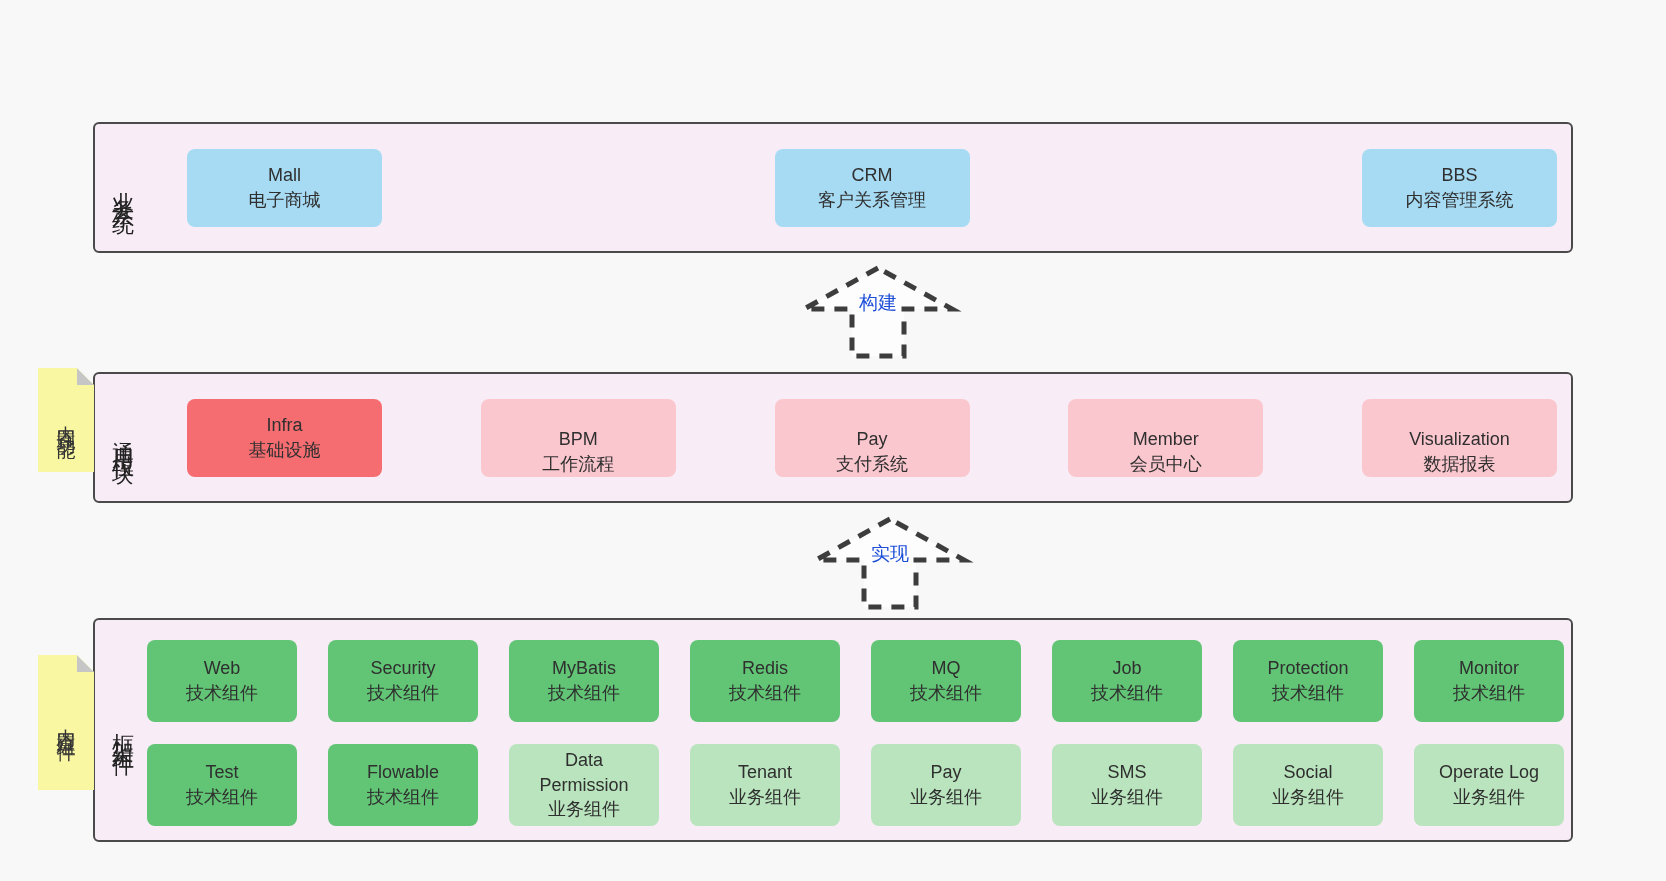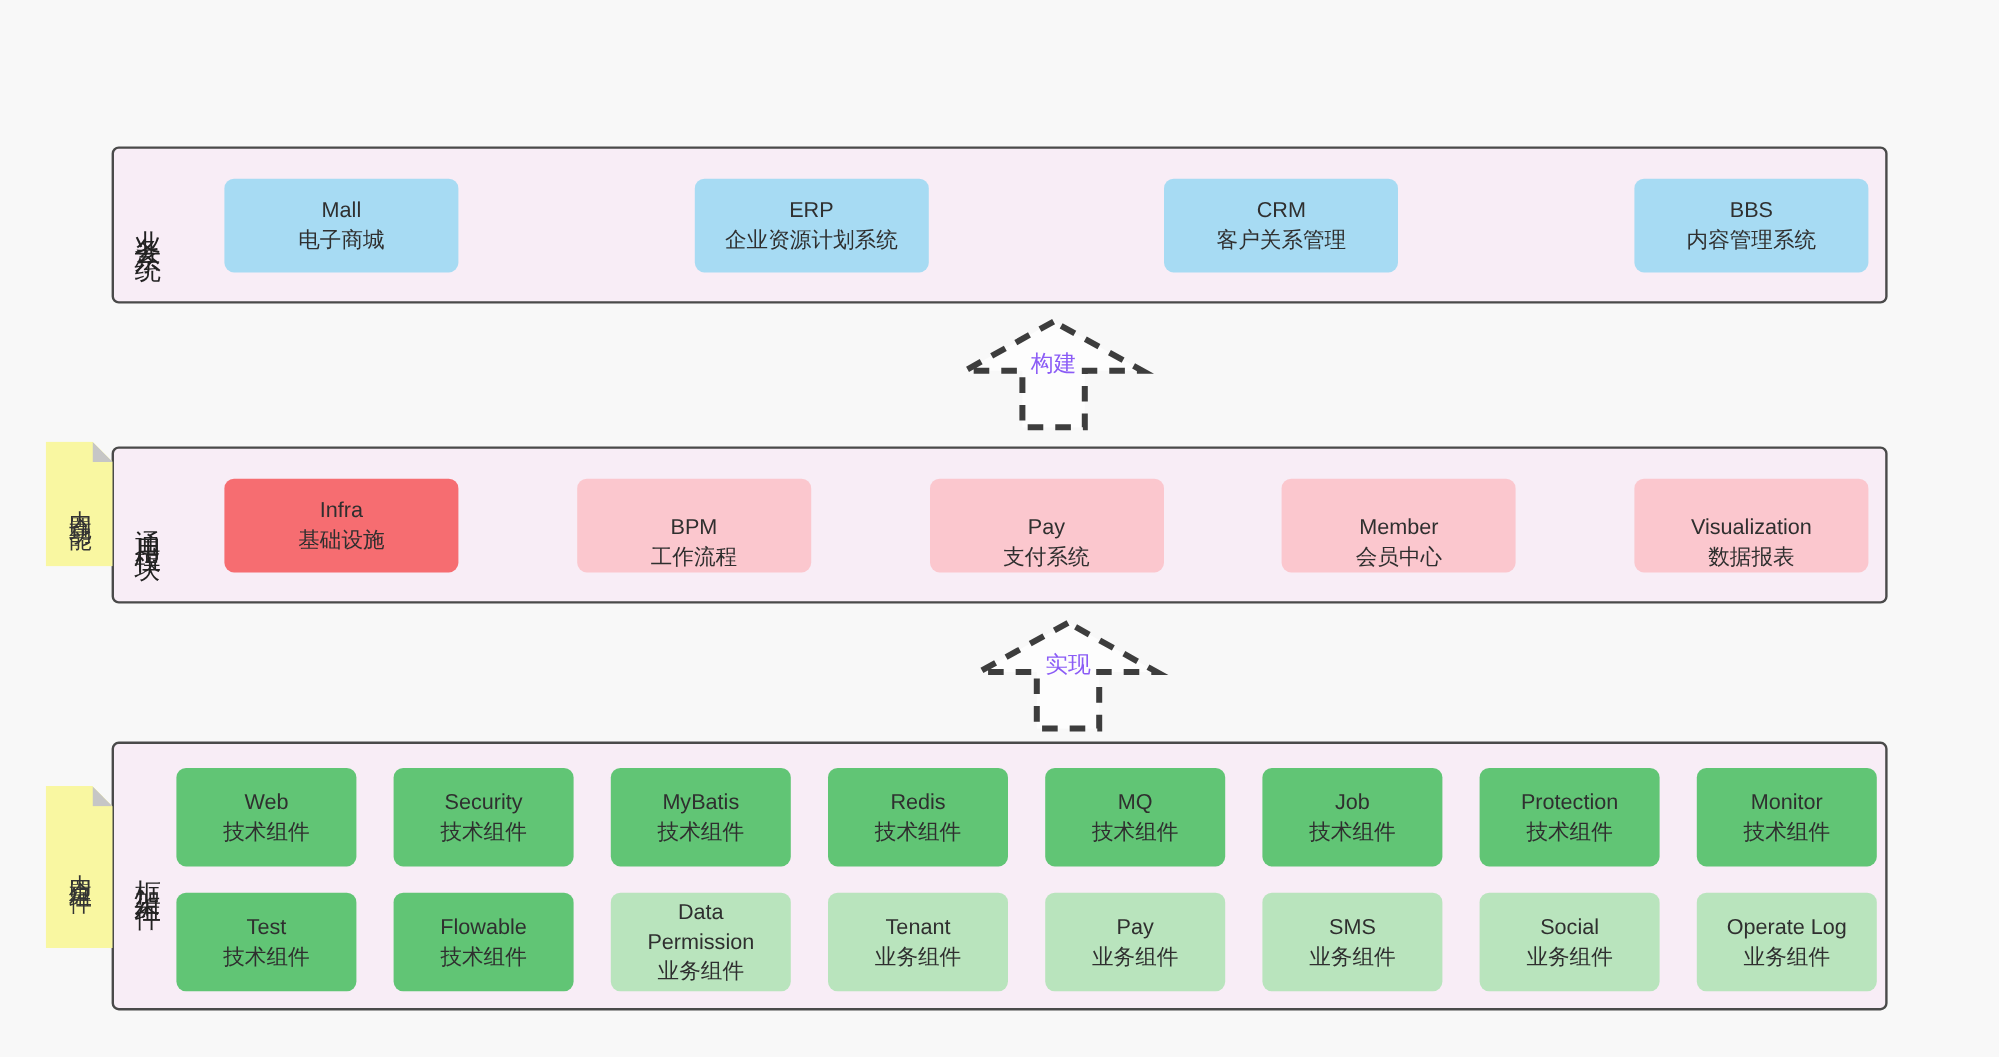--- a/index.html
+++ b/index.html
@@ -88,40 +88,36 @@
   .arrow1{left:800px;top:264px;}
   .arrow2{left:812px;top:515px;}
   .arrow svg{position:absolute;inset:0;overflow:visible;}
   .arrow path{
     fill:#fdfdfd;stroke:var(--dash);stroke-width:5;
     stroke-dasharray:13 10;stroke-linejoin:miter;
   }
   .arrow-label{
     position:absolute;left:50%;top:26px;transform:translateX(-50%);
     background:#fdfdfd;padding:0 3px;
-    font-size:19px;color:#8b5cf6;white-space:nowrap;
+    font-size:19px;color:#1d4ed8;white-space:nowrap;
   }
 </style>
 </head>
 <body>
 
 <div class="canvas">
 
   <section class="band band1">
     <div class="v-label">业务系统</div>
     <div class="row6">
       <div class="box c-blue">
         <div class="box-name">Mall</div>
         <div class="box-desc">电子商城</div>
       </div>
       <div class="box c-blue">
-        <div class="box-name">ERP</div>
-        <div class="box-desc">企业资源计划系统</div>
-      </div>
-      <div class="box c-blue">
         <div class="box-name">CRM</div>
         <div class="box-desc">客户关系管理</div>
       </div>
       <div class="box c-blue">
         <div class="box-name">BBS</div>
         <div class="box-desc">内容管理系统</div>
       </div>
     </div>
   </section>
 

